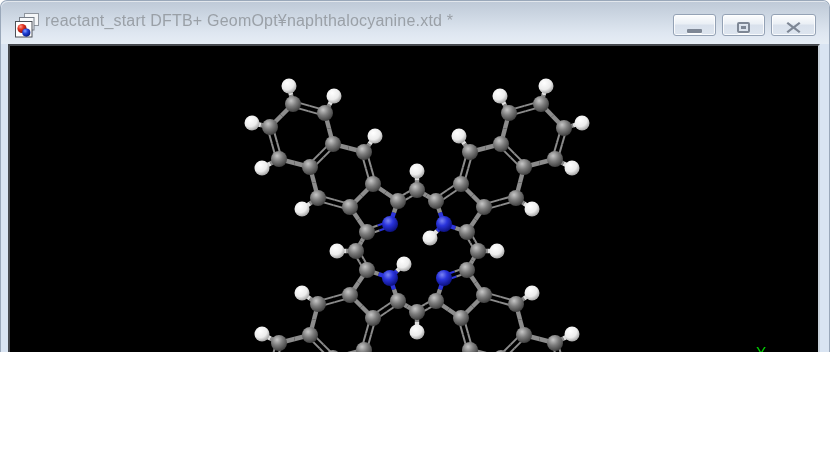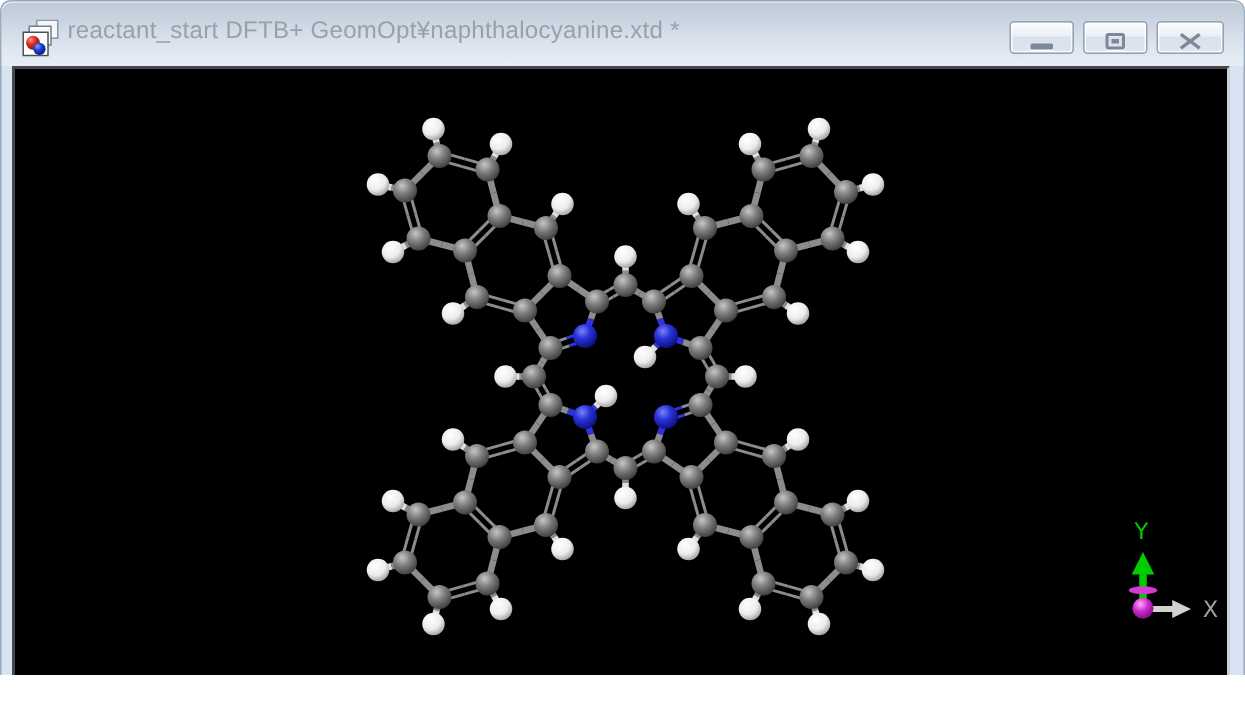--- a/index.html
+++ b/index.html
@@ -1,18 +1,18 @@
 <!DOCTYPE html>
 <html><head>
 <meta charset="utf-8">
 <style>
   html,body { margin:0; padding:0; background:#ffffff; }
   * { box-sizing:border-box; }
   .window {
-    position:relative; width:830px; height:450px;
+    position:relative; width:830px; height:352px;
     background:#d9e4f2;
     border:1px solid #9aa8ba;
     border-bottom:none;
     border-radius:7px 7px 0 0;
     overflow:hidden;
     font-family:"Liberation Sans", sans-serif;
     text-align:right;
   }
   .titlebar {
     position:absolute; left:0; top:0; width:830px; height:43px;

